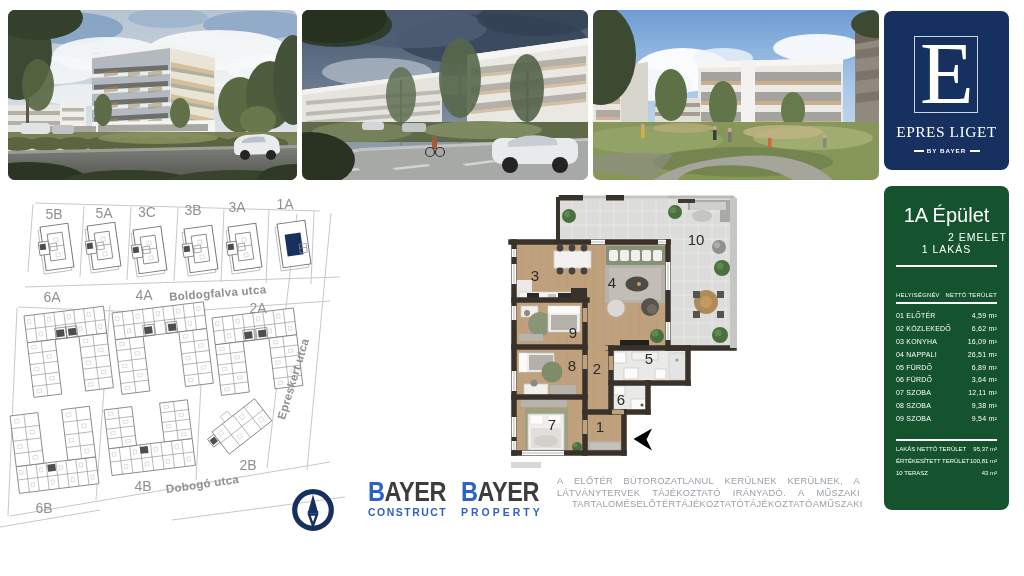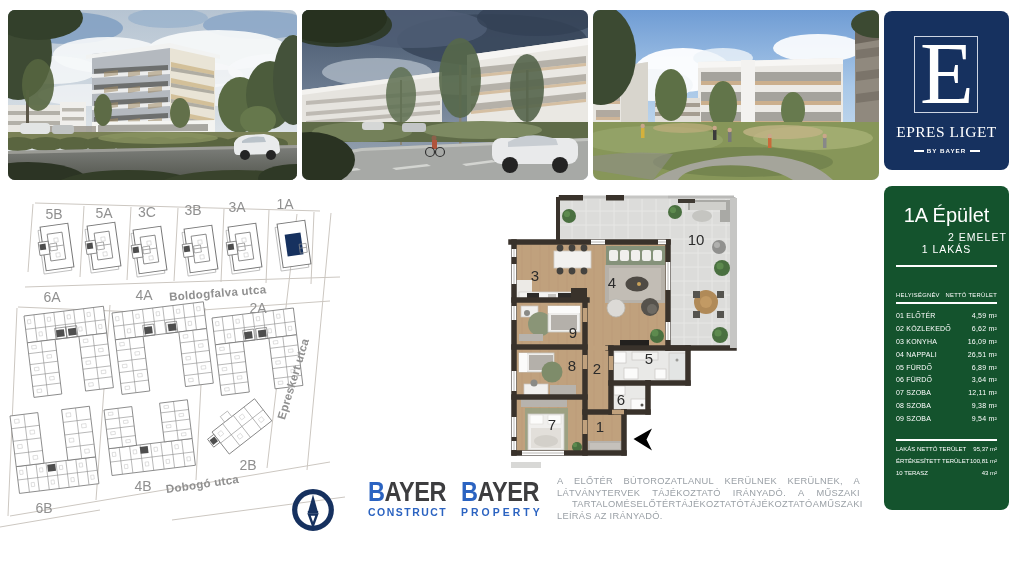--- a/index.html
+++ b/index.html
@@ -873,14 +873,13 @@
     </div>
   <div style="display:flex;justify-content:space-between;margin-left:15px;">
       <span>TARTALOM</span>
       <span>ÉS</span>
       <span>ELŐTÉR</span>
       <span>TÁJÉKOZTATÓ</span>
       <span>TÁJÉKOZTATÓ</span>
       <span>A</span>
       <span>MŰSZAKI</span>
     </div>
-  <div>LEÍRÁS AZ IRÁNYADÓ.</div>
 </div>
 
 </body></html>

